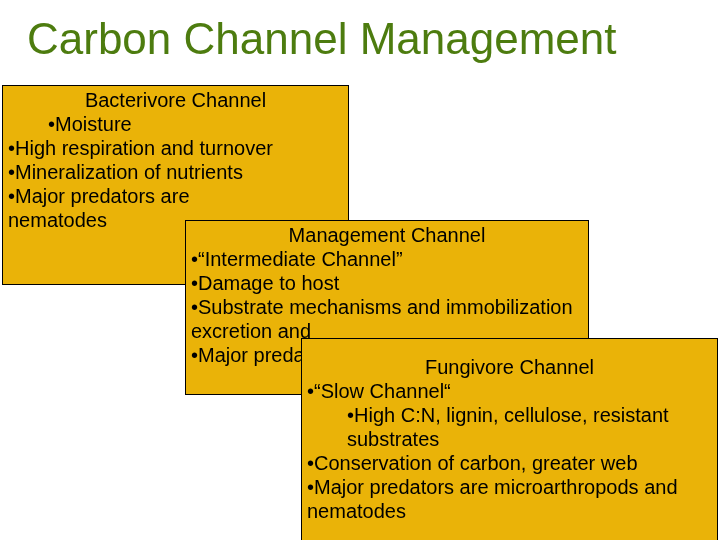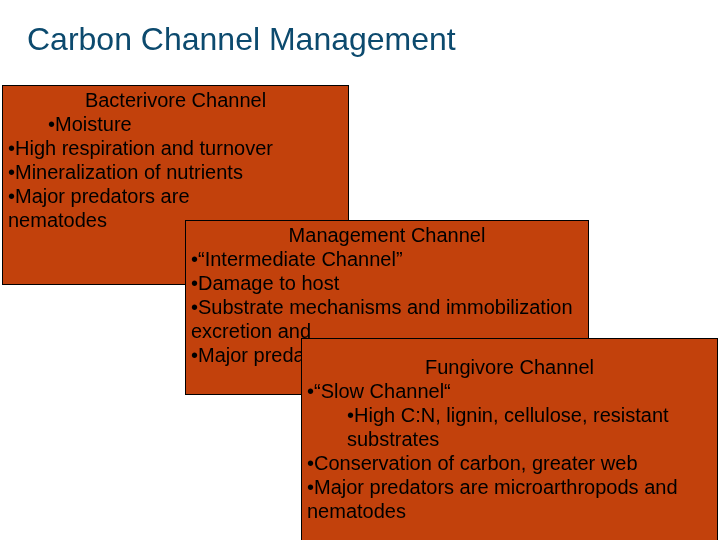--- a/index.html
+++ b/index.html
@@ -14,29 +14,29 @@
     background: #ffffff;
     color: #000000;
     font-family: "Liberation Sans", sans-serif;
     overflow: hidden;
   }
   .slide-title {
     position: absolute;
     left: 27px;
     top: 16px;
     margin: 0;
-    font-size: 32px;
+    font-size: 44px;
     font-weight: 400;
     line-height: 46px;
     white-space: nowrap;
-    color: #0c4a6e;
+    color: #4d7c0f;
   }
   .box {
     position: absolute;
-    background: #c2410c;
+    background: #eab308;
     border: 1px solid #000000;
     font-size: 20px;
     line-height: 24px;
     white-space: nowrap;
     overflow: hidden;
     box-sizing: content-box;
   }
   .box-bacterivore {
     left: 2px;
     top: 85px;

